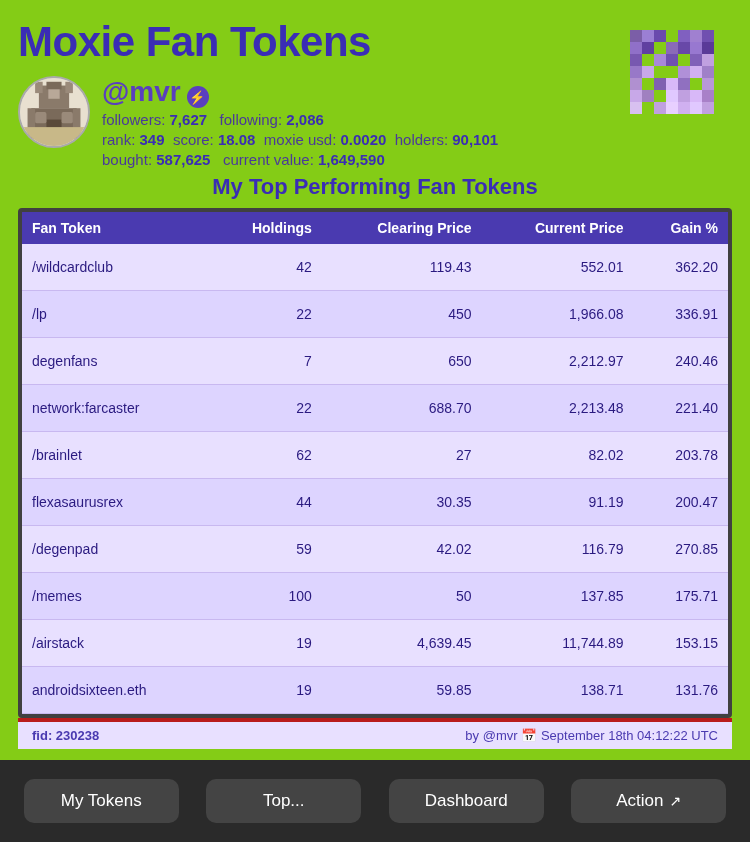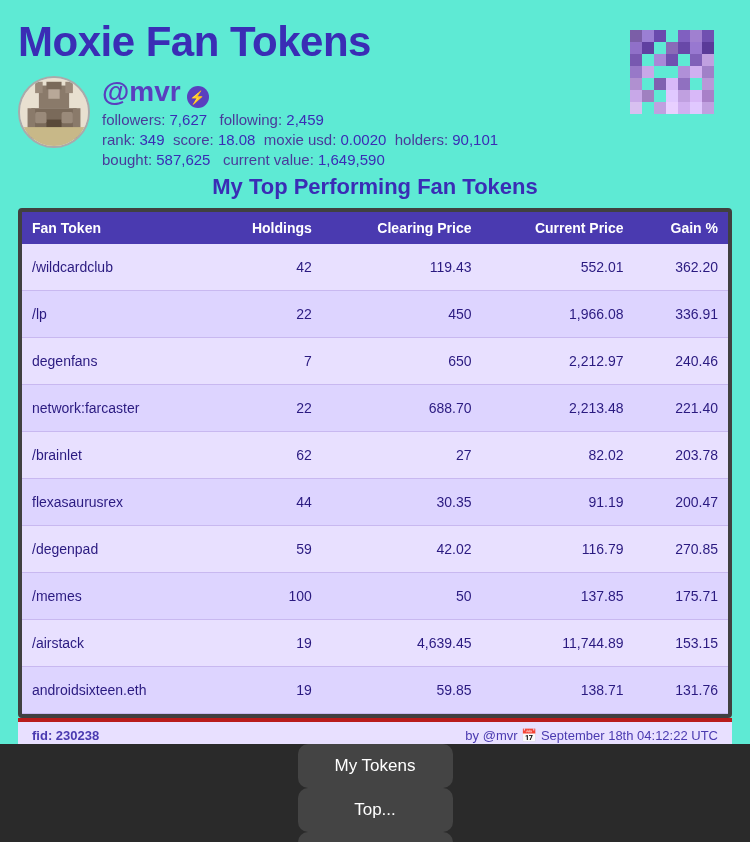--- a/index.html
+++ b/index.html
@@ -8,21 +8,21 @@
       height: 842px;
       font-family: -apple-system, BlinkMacSystemFont, 'Segoe UI', sans-serif;
       background: #f0ecff;
       display: flex;
       flex-direction: column;
       overflow: hidden;
     }
 
     .main-content {
       flex: 1;
-      background: #5eead4;
+      background: #84cc16;
       padding: 18px 18px 10px 18px;
       overflow: hidden;
     }
 
     .app-title {
       font-size: 42px;
       font-weight: 700;
       color: #3a2db5;
       margin-bottom: 10px;
       letter-spacing: -0.5px;
@@ -85,21 +85,21 @@
       font-size: 13px;
       font-weight: bold;
     }
 
     .stat-line {
       font-size: 15px;
       color: #4a3a9a;
     }
 
     .stat-line span {
-      font-weight: 400;
+      font-weight: 700;
       color: #3a2db5;
     }
 
     .section-title {
       text-align: center;
       font-size: 22px;
       font-weight: 700;
       color: #3a2db5;
       margin: 3px 0 8px 0;
     }
@@ -167,27 +167,26 @@
       font-size: 13px;
       color: #4a3ab0;
     }
 
     .footer-bar .fid {
       font-weight: 600;
     }
 
     .bottom-nav {
       background: #2a2a2a;
-      height: 98px;
+      height: 82px;
       display: flex;
       align-items: center;
       justify-content: space-around;
       padding: 0 10px;
       flex-shrink: 0;
-      flex-direction: column;
     }
 
     .nav-btn {
       background: #444;
       color: white;
       border: none;
       border-radius: 10px;
       padding: 12px 22px;
       font-size: 17px;
       font-weight: 500;
@@ -291,21 +290,21 @@
         </svg>
       </div>
 
       <div class="profile-info">
         <div class="username-row">
           <span class="username">@mvr</span>
           <div class="bolt-icon">⚡</div>
         </div>
         <div class="stat-line">
           followers: <span>7,627</span>&nbsp;&nbsp;
-          following: <span>2,459</span>
+          following: <span>2,086</span>
         </div>
         <div class="stat-line">
           rank: <span>349</span>&nbsp;
           score: <span>18.08</span>&nbsp;
           moxie usd: <span>0.0020</span>&nbsp;
           holders: <span>90,101</span>
         </div>
         <div class="stat-line">
           bought: <span>587,625</span>&nbsp;&nbsp;
           current value: <span>1,649,590</span>

